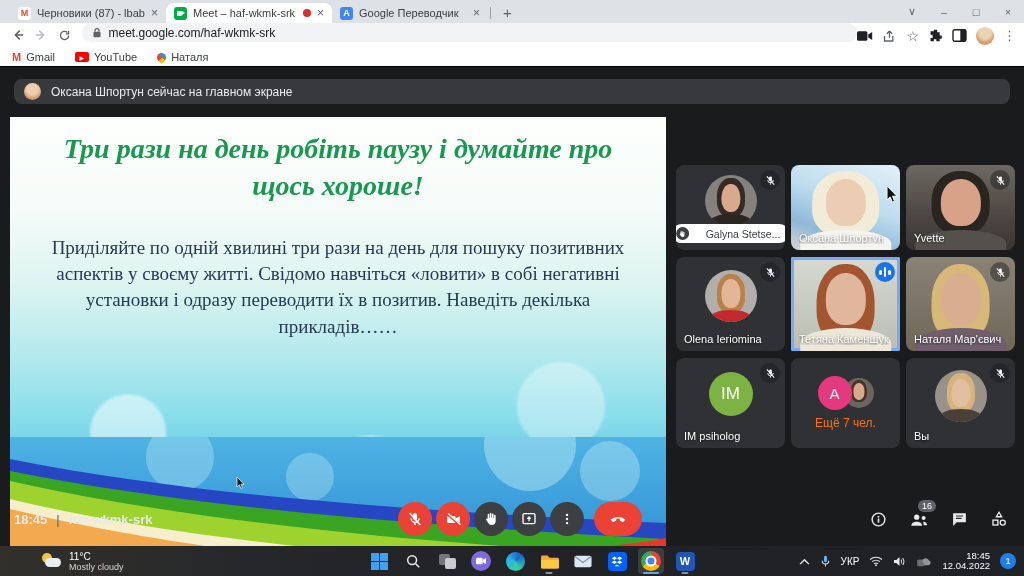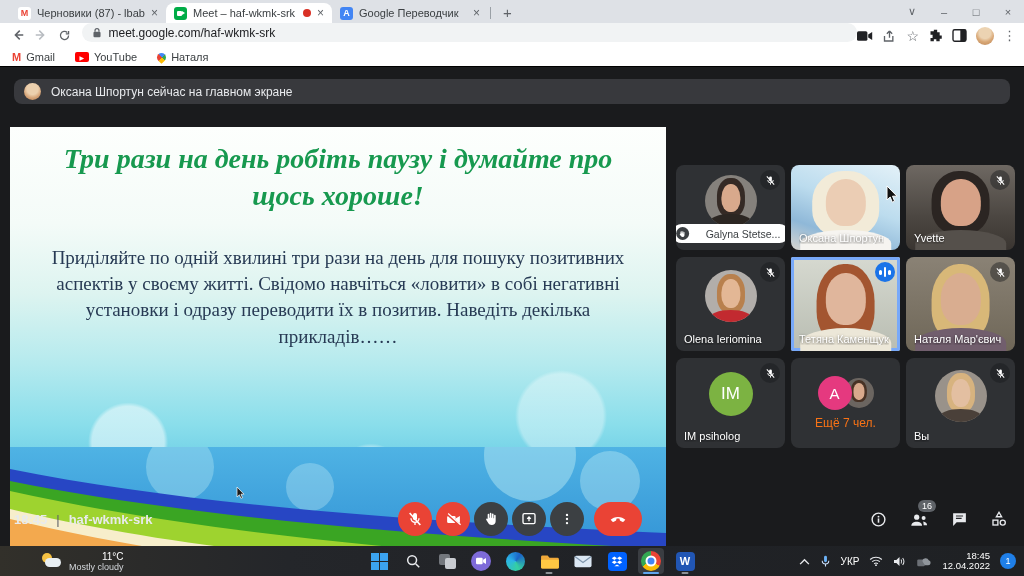--- a/index.html
+++ b/index.html
@@ -53,21 +53,21 @@
 
   
   .meet{position:absolute;left:0;top:67px;width:1024px;height:479px;background:#1a1b1d;}
   .banner{position:absolute;left:14px;top:12px;width:996px;height:25px;background:#38393d;
     border-radius:8px;display:flex;align-items:center;gap:10px;padding-left:10px;box-sizing:border-box;}
   .banner .av{width:17px;height:17px;border-radius:50%;
     background:radial-gradient(circle at 50% 35%,#ecd0ae 0 40%,#d5a377 65%,#b27b4e 100%);}
   .banner .txt{font-size:12px;color:#e8eaed;}
 
   
-  .slide{position:absolute;left:10px;top:60px;width:656px;height:438px;overflow:hidden;
+  .slide{position:absolute;left:10px;top:50px;width:656px;height:438px;overflow:hidden;
     background:
       radial-gradient(circle at 18% 72%, rgba(255,255,255,.5) 0 36px, transparent 40px),
       radial-gradient(circle at 55% 80%, rgba(255,255,255,.4) 0 30px, transparent 34px),
       radial-gradient(circle at 84% 66%, rgba(255,255,255,.35) 0 42px, transparent 46px),
       linear-gradient(180deg,#fdfffd 0%,#f4fbf8 22%,#ddf4f0 38%,#b5eaee 54%,#8adeeb 68%,#5ec6e4 82%,#49ade0 100%);}
   .slide-title{margin:14px 26px 0 26px;text-align:center;
     font-family:"Liberation Serif",serif;font-style:italic;font-weight:bold;
     font-size:28px;line-height:1.32;color:#17994f;}
   .slide-body{margin:30px 18px 8px 18px;text-align:center;
     font-family:"Liberation Serif",serif;font-size:19px;line-height:1.38;color:#273a54;}
@@ -125,21 +125,21 @@
     display:flex;align-items:center;justify-content:center;margin-left:6px;}
   .mb-right{position:absolute;right:16px;display:flex;align-items:center;gap:22px;}
   .mb-ric{position:relative;display:flex;align-items:center;justify-content:center;}
   .badge{position:absolute;top:-11px;right:-7px;min-width:10px;padding:1px 4px;border-radius:9px;
     background:#5f6368;color:#fff;font-size:9px;text-align:center;}
 
   
   .taskbar{position:absolute;left:0;bottom:0;width:1024px;height:30px;
     background:linear-gradient(90deg,#32302a 0%,#24262a 28%,#202226 60%,#1f2124 100%);
     display:flex;align-items:center;}
-  .weather{display:flex;align-items:center;gap:7px;margin-left:42px;color:#fff;text-align:right;}
+  .weather{display:flex;align-items:center;gap:7px;margin-left:42px;color:#fff;}
   .w-icon{position:relative;width:20px;height:16px;}
   .w-sun{position:absolute;left:0;top:0;width:10px;height:10px;border-radius:50%;background:#f6c243;}
   .w-cloud{position:absolute;left:3px;top:5px;width:16px;height:9px;border-radius:8px;background:#e8eef2;}
   .w-t1{font-size:10px;line-height:11px;}
   .w-t2{font-size:9px;line-height:10px;color:#d5d8dc;}
   .tb-center{position:absolute;left:366px;display:flex;align-items:center;gap:8px;}
   .tkic{width:26px;height:26px;display:flex;align-items:center;justify-content:center;position:relative;}
   .tkic.open::after{content:"";position:absolute;bottom:0;left:50%;transform:translateX(-50%);
     width:7px;height:2.5px;border-radius:2px;background:#8d9196;}
   .tkic.active{background:#3a3d42;border-radius:4px;}

